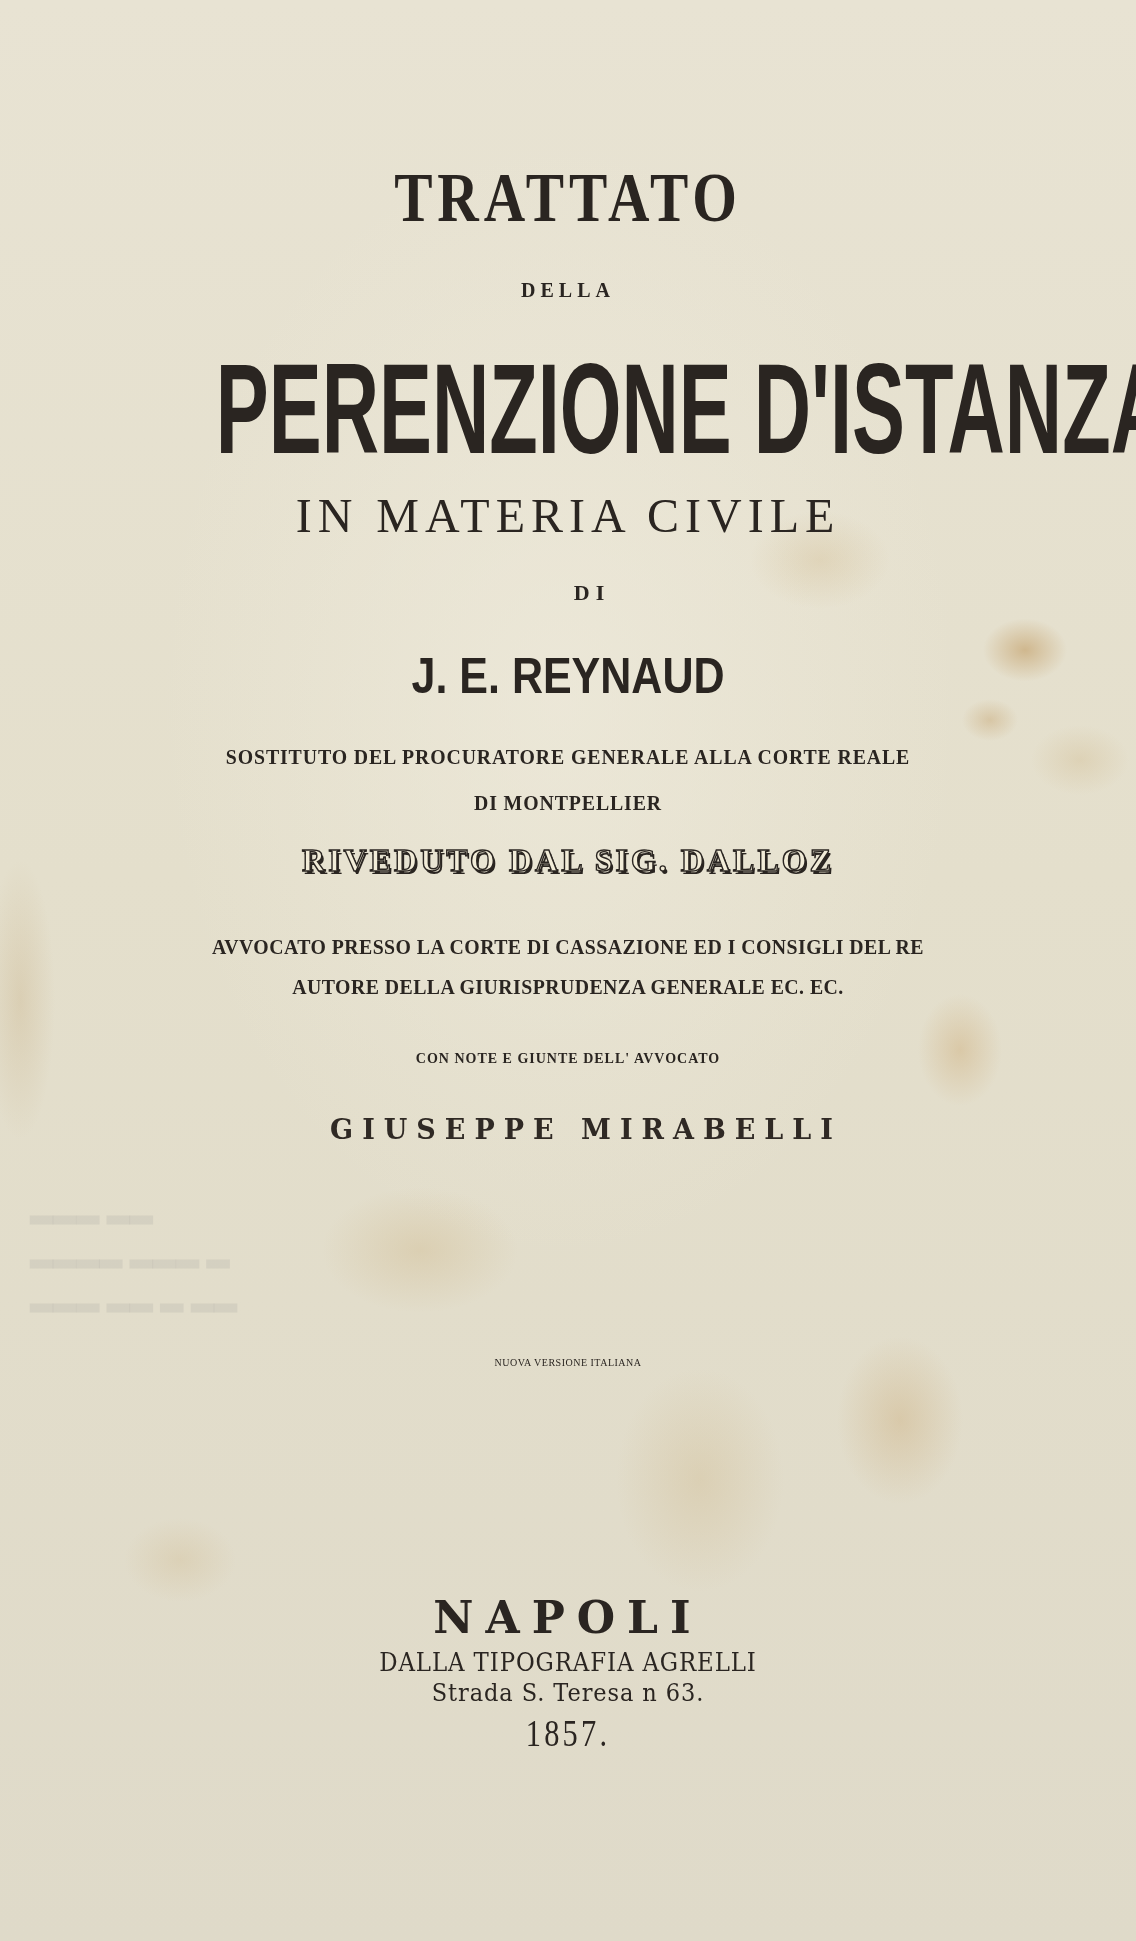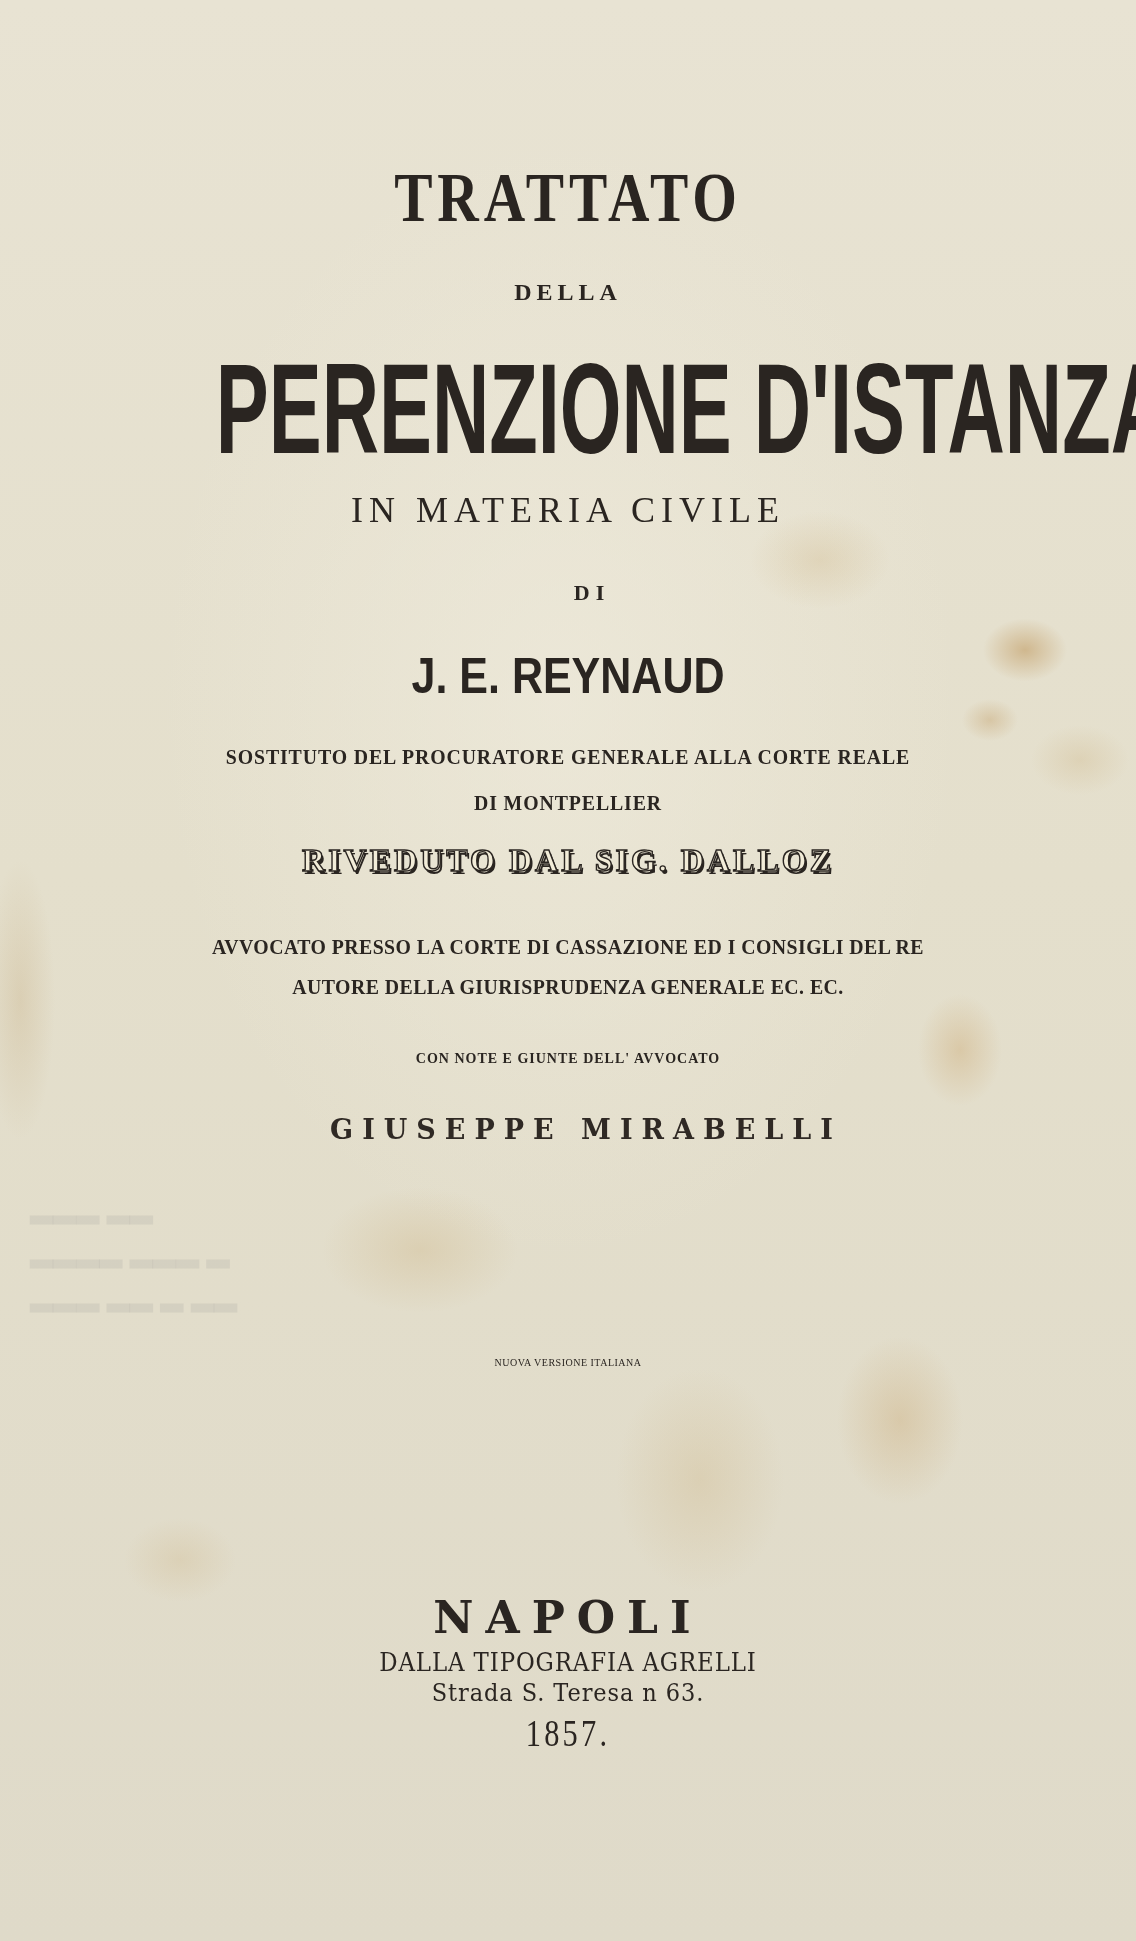--- a/index.html
+++ b/index.html
@@ -32,28 +32,28 @@
   }
   .line {
     position: absolute; left: 0; width: 1136px; text-align: center;
     white-space: nowrap; line-height: 1;
   }
   .trattato {
     top: 163px; font-size: 70px; font-weight: bold; letter-spacing: 6px;
     transform: scaleX(0.82); transform-origin: 50% 50%;
     font-family: "Liberation Serif", serif;
   }
-  .della-1 { top: 280px; font-size: 24px; font-weight: bold; letter-spacing: 5px; font-family: "Liberation Serif", serif; }
+  .della-1 { top: 280px; font-size: 20px; font-weight: bold; letter-spacing: 5px; font-family: "Liberation Serif", serif; }
   .perenzione {
     top: 345px; font-size: 128px; font-weight: bold; letter-spacing: 0px;
     transform: scaleX(0.62); transform-origin: 50% 50%;
     font-family: "Liberation Sans Narrow", "Liberation Sans", sans-serif;
     left: 0; width: 1136px;
   }
-  .materia { top: 492px; font-size: 36px; letter-spacing: 6px; font-family: "Liberation Serif", serif; }
+  .materia { top: 492px; font-size: 48px; letter-spacing: 6px; font-family: "Liberation Serif", serif; }
   .di-1 { top: 582px; font-size: 22px; font-weight: bold; letter-spacing: 6px; font-family: "Liberation Serif", serif; padding-left: 24px; }
   .reynaud {
     top: 651px; font-size: 50px; font-weight: bold; letter-spacing: 0px;
     font-family: "Liberation Sans", sans-serif;
     transform: scaleX(0.86); transform-origin: 50% 50%;
   }
   .sostituto, .montpellier, .avvocato, .autore {
     font-size: 22px; font-weight: bold; font-family: "Liberation Serif", serif;
     transform: scaleX(0.9); transform-origin: 50% 50%;
   }

